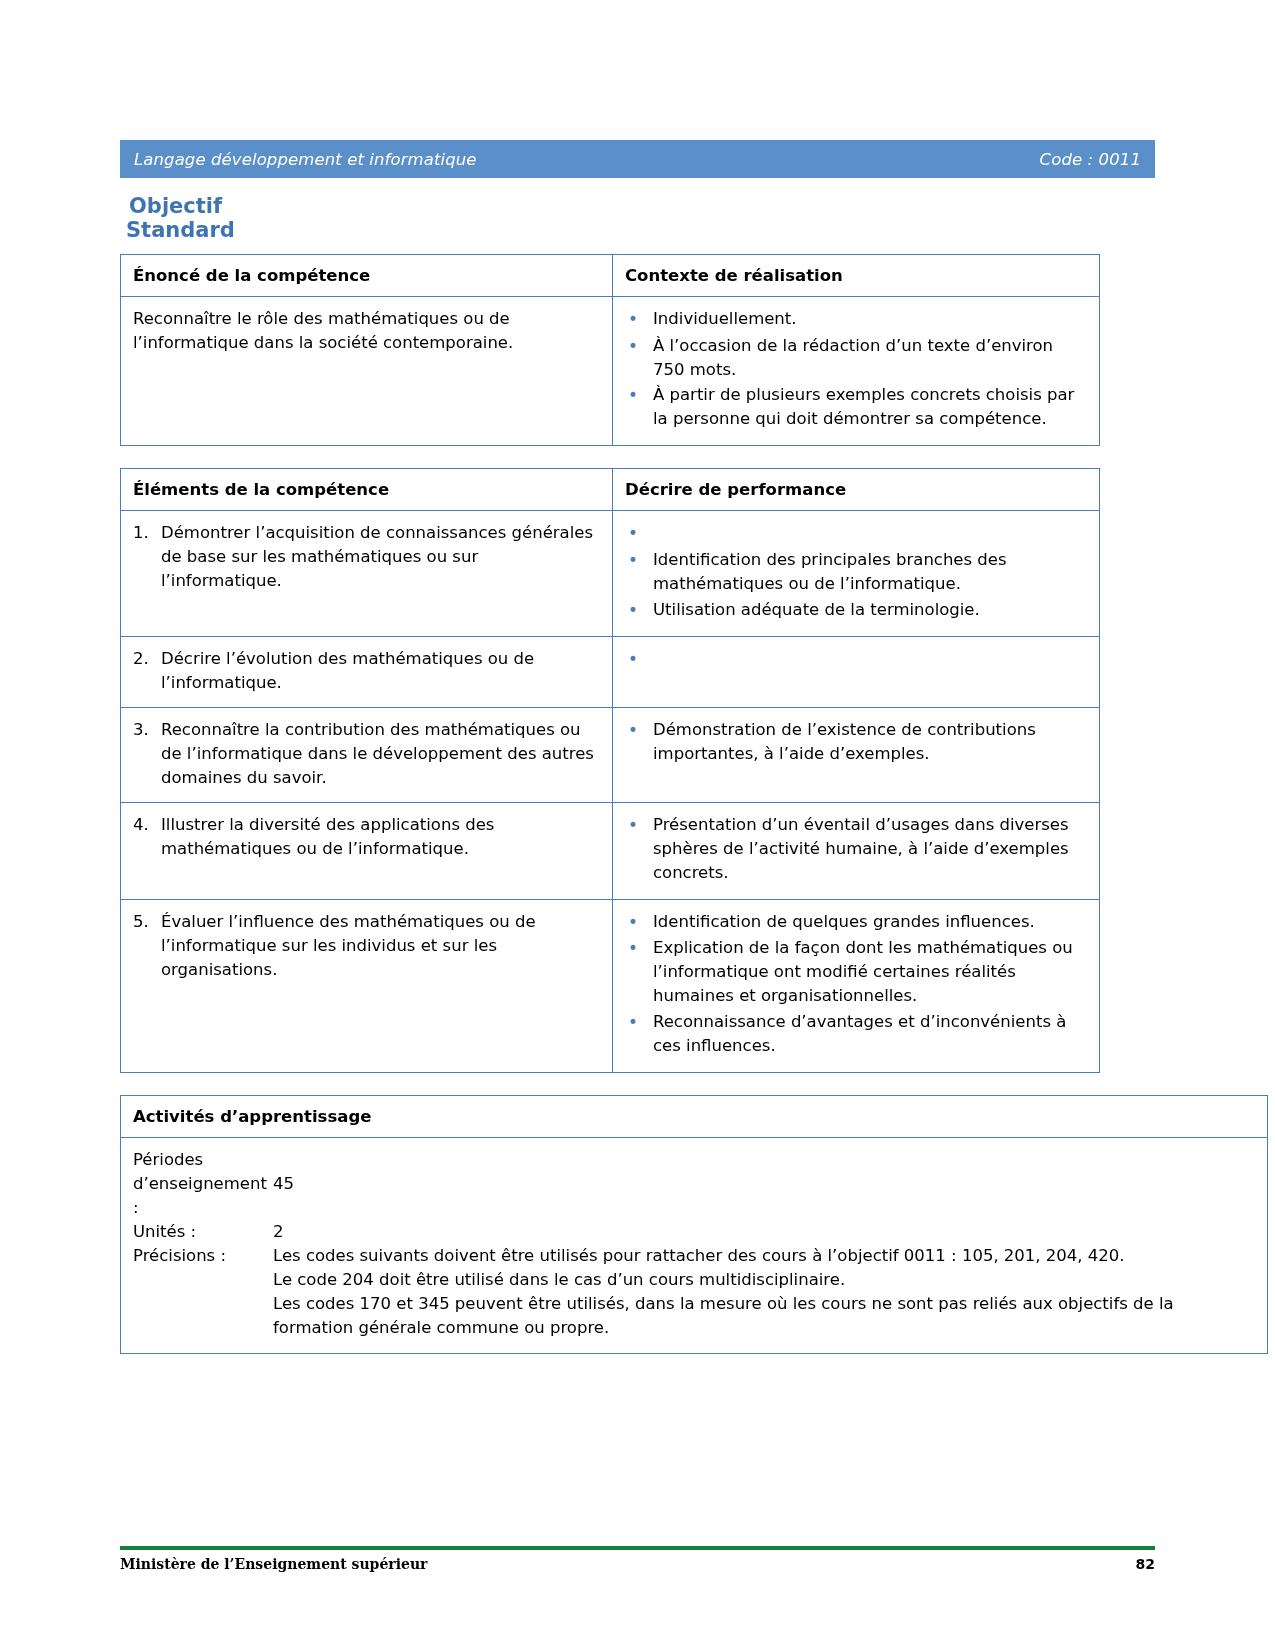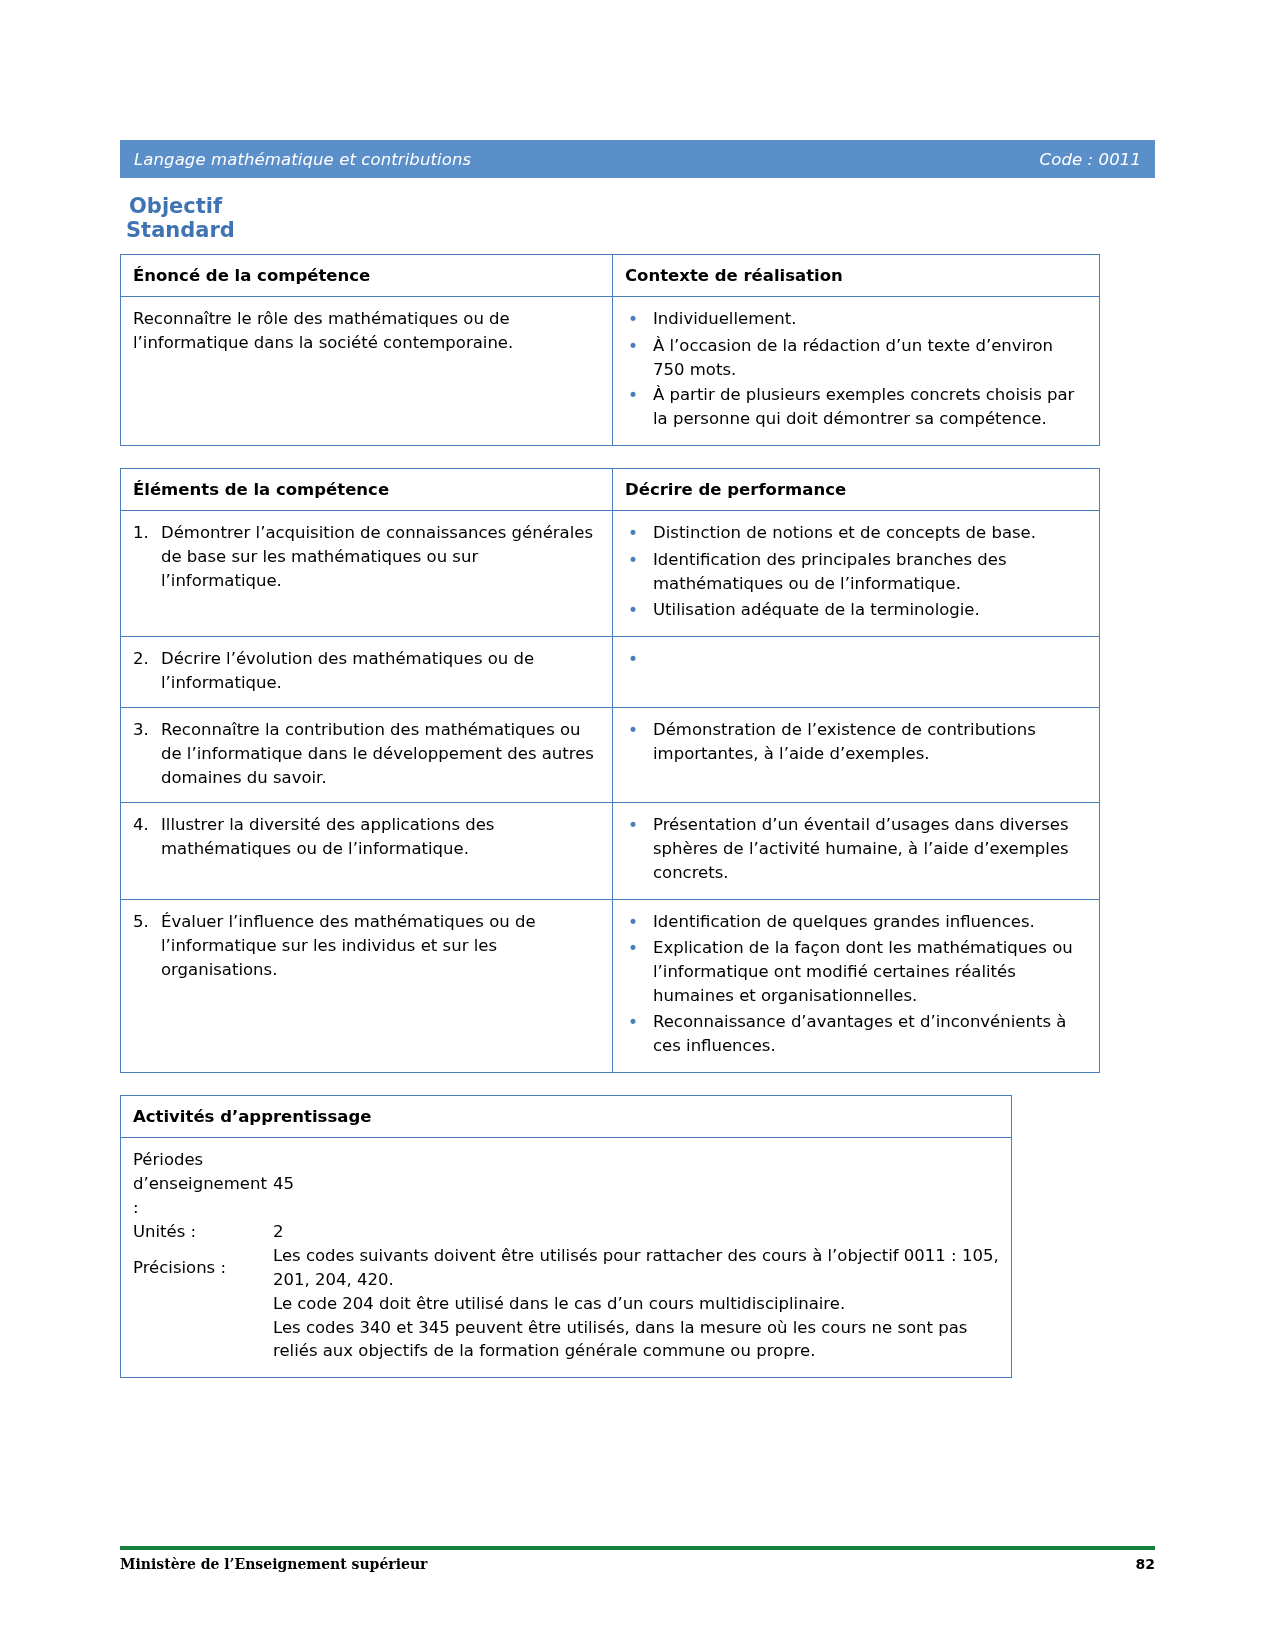--- a/index.html
+++ b/index.html
@@ -114,21 +114,21 @@
     font-size: 17px;
     line-height: 1.45;
     flex: none;
     width: 16px;
     text-align: center;
   }
 
   
   .act-block {
     border: 1.5px solid #4a7ebb;
-    width: 892px;
+    width: 1148px;
   }
   .act-head {
     font-weight: bold;
     font-size: 16.5px;
     padding: 11px 12px;
     border-bottom: 1.5px solid #4a7ebb;
   }
   .act-body {
     padding: 10px 12px 14px 12px;
     font-size: 16.5px;
@@ -154,21 +154,21 @@
     font-family: "DejaVu Serif", serif;
   }
   .footer .page-num { font-family: "DejaVu Sans", sans-serif; }
 </style>
 </head>
 <body>
 
 <div class="page">
 
   <div class="banner">
-    <span class="banner-title">Langage mathématique et contributions</span>
+    <span class="banner-title">Langage développement et informatique</span>
     <span class="banner-code">Code : 0011</span>
   </div>
 
   <div class="col-heads">
     <div class="col-head left">Objectif</div>
     <div class="col-head right">Standard</div>
   </div>
 
   <div class="block">
     <div class="row first hdr">
@@ -210,21 +210,20 @@
           <li>
               <span class="num">1.</span>
               <span>Démontrer l’acquisition de connaissances générales de base sur les mathématiques ou sur l’informatique.</span>
             </li>
         </ol>
       </div>
       <div class="cell-right">
         <ul class="bullets">
           <li>
               <span class="dot">•</span>
-              <span>Distinction de notions et de concepts de base.</span>
             </li>
           <li>
               <span class="dot">•</span>
               <span>Identification des principales branches des mathématiques ou de l’informatique.</span>
             </li>
           <li>
               <span class="dot">•</span>
               <span>Utilisation adéquate de la terminologie.</span>
             </li>
         </ul>
@@ -324,21 +323,21 @@
       </div>
       <div class="act-line">
         <span class="act-label">Unités :</span>
         <span>2</span>
       </div>
       <div class="act-line">
         <span class="act-label">Précisions :</span>
         <span class="act-val">Les codes suivants doivent être utilisés pour rattacher des cours à l’objectif 0011 : 105, 201, 204, 420.</span>
       </div>
       <div class="act-sub">Le code 204 doit être utilisé dans le cas d’un cours multidisciplinaire.</div>
-      <div class="act-sub">Les codes 340 et 345 peuvent être utilisés, dans la mesure où les cours ne sont pas reliés aux objectifs de la formation générale commune ou propre.</div>
+      <div class="act-sub">Les codes 170 et 345 peuvent être utilisés, dans la mesure où les cours ne sont pas reliés aux objectifs de la formation générale commune ou propre.</div>
     </div>
   </div>
 
   <div class="footer">
     <span>Ministère de l’Enseignement supérieur</span>
     <span class="page-num">82</span>
   </div>
 
 </div>
 

